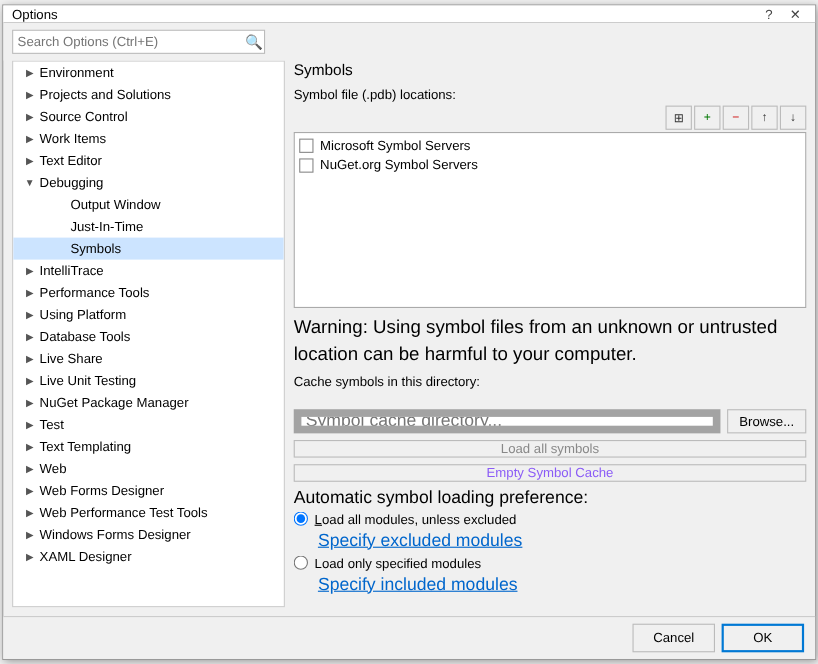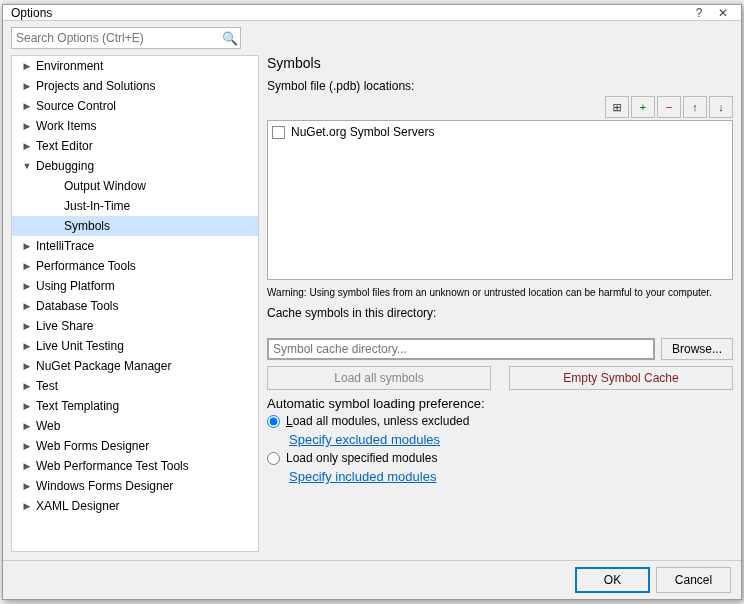--- a/index.html
+++ b/index.html
@@ -180,85 +180,86 @@
       font-size: 12px;
     }
     .symbol-checkbox {
       width: 13px;
       height: 13px;
       border: 1px solid #888;
       background: #fff;
       flex-shrink: 0;
     }
     .warning-text {
-      font-size: 10px;
+      font-size: 17px;
       color: #000;
       line-height: 1.4;
     }
     .cache-label {
       font-size: 12px;
       color: #000;
       margin-bottom: 18px;
     }
     .cache-row {
       display: flex;
       gap: 6px;
       align-items: center;
     }
     .cache-input {
       flex: 1;
       height: 22px;
-      border: 2px solid #a3a3a3;
+      border: 7px solid #a3a3a3;
       padding: 2px 4px;
-      font-size: 12px;
+      font-size: 16px;
       color: #888;
       background: #fff;
     }
     .browse-btn {
       height: 22px;
       padding: 0 10px;
       border: 1px solid #bbb;
       background: #f0f0f0;
       cursor: pointer;
       font-size: 12px;
     }
     .action-row {
       display: flex;
-      gap: 18px;
+      gap: 6px;
+      flex-direction: column;
     }
     .action-btn {
       flex: 1;
       height: 24px;
       border: 1px solid #bbb;
       background: #f0f0f0;
       cursor: pointer;
       font-size: 12px;
       color: #888;
     }
     .auto-label {
-      font-size: 13px;
+      font-size: 16px;
       color: #000;
       margin-bottom: 3px;
     }
     .radio-group {
       display: flex;
       flex-direction: column;
       gap: 4px;
     }
     .radio-item {
       display: flex;
       align-items: center;
       gap: 6px;
       font-size: 12px;
     }
     .link-text {
       color: #0066cc;
       cursor: pointer;
       text-decoration: underline;
-      font-size: 13px;
+      font-size: 16px;
       margin-left: 22px;
     }
     .dialog-footer {
       display: flex;
       justify-content: flex-end;
       padding: 6px 10px;
       gap: 6px;
       border-top: 1px solid #ccc;
       background: #f0f0f0;
     }
@@ -402,40 +403,44 @@
         <div>
           <div class="section-label">Symbol file (.pdb) locations:</div>
           <div class="toolbar-row" id="toolbar-row">
           <button class="toolbar-btn">⊞</button>
               <button class="toolbar-btn" style="color: rgb(0, 119, 0);">+</button>
               <button class="toolbar-btn" style="color: rgb(204, 0, 0);">−</button>
               <button class="toolbar-btn">↑</button>
               <button class="toolbar-btn">↓</button>
             </div>
           <div class="symbol-list-box" id="symbol-list">
+          <div class="symbol-list-item">
+                <div class="symbol-checkbox"></div>
+                <span>Microsoft Symbol Servers</span>
+              </div>
               <div class="symbol-list-item">
                 <div class="symbol-checkbox"></div>
                 <span>NuGet.org Symbol Servers</span>
               </div>
             </div>
         </div>
 
         <div class="warning-text">Warning: Using symbol files from an unknown or untrusted location can be harmful to your computer.</div>
 
         <div>
           <div class="cache-label">Cache symbols in this directory:</div>
           <div class="cache-row">
             <input class="cache-input" type="text" placeholder="Symbol cache directory..." style="">
             <button class="browse-btn">Browse...</button>
           </div>
         </div>
 
         <div class="action-row">
           <button class="action-btn">Load all symbols</button>
-          <button class="action-btn" style="color:#7f1d1d;">Empty Symbol Cache</button>
+          <button class="action-btn" style="color:#8b5cf6;">Empty Symbol Cache</button>
         </div>
 
         <div>
           <div class="auto-label">Automatic symbol loading preference:</div>
           <div class="radio-group">
             <div class="radio-item">
               <input type="radio" name="symbol-load" checked="" style="">
               <span><span class="underline">L</span>oad all modules, unless excluded</span>
             </div>
             <div class="link-text">Specify excluded modules</div>
@@ -444,16 +449,16 @@
               <span>Load only specified modules</span>
             </div>
             <div class="link-text">Specify included modules</div>
           </div>
         </div>
       </div>
     </div>
   </div>
 
   <div class="dialog-footer">
+    <button class="footer-btn">Cancel</button>
     <button class="footer-btn ok">OK</button>
-    <button class="footer-btn">Cancel</button>
   </div>
 </div>
 
 </body></html>

